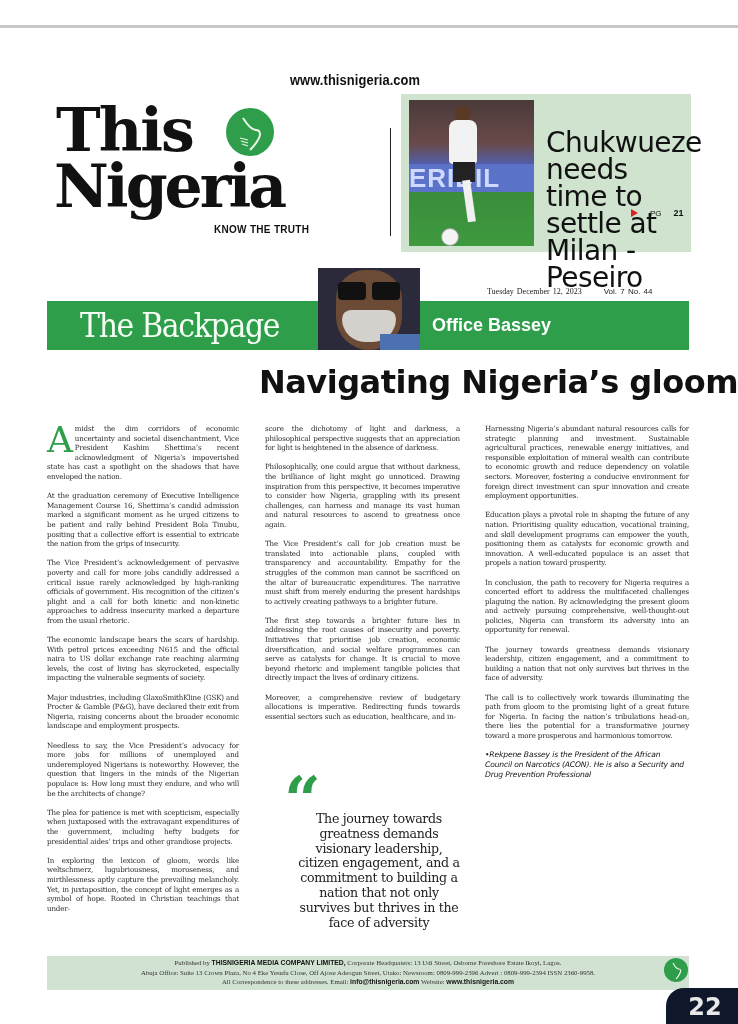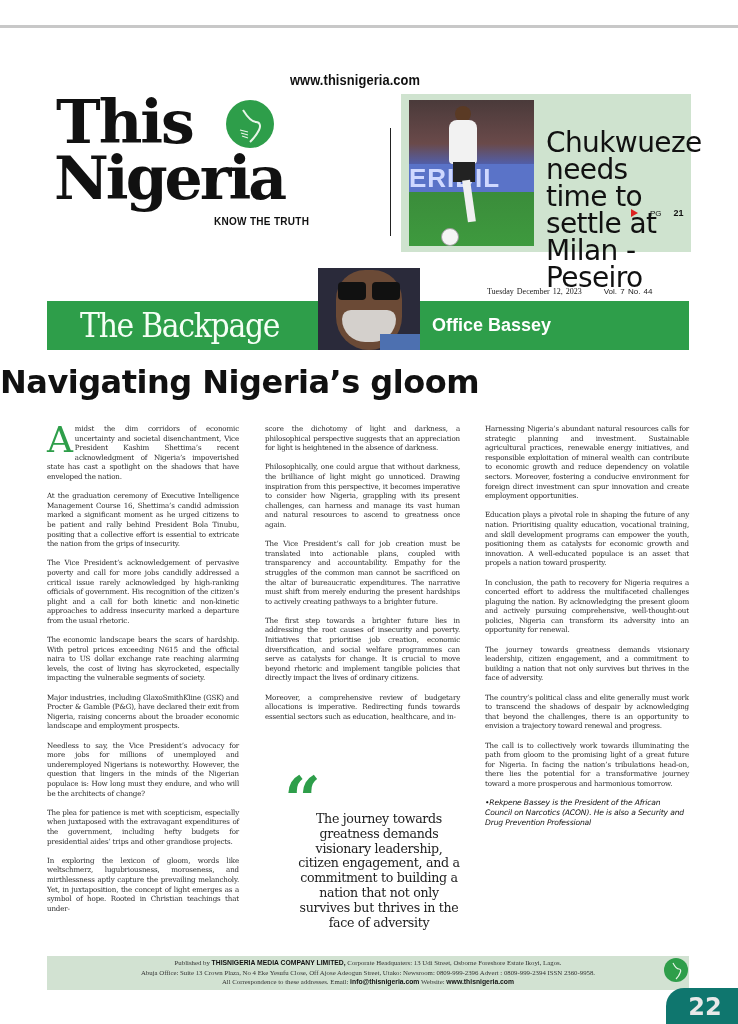--- a/index.html
+++ b/index.html
@@ -3,21 +3,21 @@
 <meta charset="utf-8">
 <style>
   * { box-sizing: border-box; margin: 0; padding: 0; }
   html, body { width: 738px; height: 1024px; background: #fff; overflow: hidden; }
   body { position: relative; font-family: "DejaVu Serif", serif; color: #222; }
 
   .topbar { position: absolute; left: 0; top: 0; width: 738px; height: 28px; background: #fff; border-bottom: 3px solid #c8c8c8; }
 
   .site-url { position: absolute; left: 290px; top: 72px; font-family: "Liberation Sans", sans-serif; font-weight: bold; font-size: 14px; color: #111; letter-spacing: 0.1px; transform: scaleX(0.92); transform-origin: left; }
 
-  .logo { position: absolute; left: 52px; top: 92px; width: 260px; height: 150px; }
+  .logo { position: absolute; left: 52px; top: 100px; width: 260px; height: 150px; }
   .logo-this { position: absolute; left: 4px; top: 0px; font-family: "DejaVu Serif", serif; font-weight: bold; font-size: 60px; line-height: 60px; color: #111; letter-spacing: -2px; }
   .logo-nigeria { position: absolute; left: 2px; top: 56px; font-family: "DejaVu Serif", serif; font-weight: bold; font-size: 60px; line-height: 60px; color: #111; letter-spacing: -3px; }
   .logo-emblem { position: absolute; left: 174px; top: 8px; width: 48px; height: 48px; border-radius: 50%; background: #2e9e4a; }
   .logo-emblem svg { width: 48px; height: 48px; }
   .tagline { position: absolute; left: 162px; top: 124px; font-family: "Liberation Sans", sans-serif; font-weight: bold; font-size: 10px; color: #111; letter-spacing: 0.3px; }
 
   .logo-divider { position: absolute; left: 390px; top: 128px; width: 1px; height: 108px; background: #222; }
 
   .teaser { position: absolute; left: 401px; top: 94px; width: 290px; height: 158px; background: #cfe3cf; }
   .teaser-photo { position: absolute; left: 8px; top: 6px; width: 125px; height: 146px; overflow: hidden; background: linear-gradient(180deg, #4a3a3a 0%, #6a4a4a 30%, #5060b0 45%, #e8eaf0 55%, #3a8a3a 56%, #3e9a3e 100%); }
@@ -37,39 +37,39 @@
   .author-photo { position: absolute; left: 318px; top: 268px; width: 102px; height: 82px; overflow: hidden; background: #2a2a3a; }
   .author-photo .face { position: absolute; left: 18px; top: 2px; width: 66px; height: 80px; border-radius: 30px 30px 34px 34px; background: #6b4a36; }
   .author-photo .beard { position: absolute; left: 24px; top: 42px; width: 54px; height: 32px; border-radius: 10px 10px 26px 26px; background: #d4d0cc; }
   .author-photo .glasses-l { position: absolute; left: 20px; top: 14px; width: 28px; height: 18px; background: #111; border-radius: 4px; }
   .author-photo .glasses-r { position: absolute; left: 54px; top: 14px; width: 28px; height: 18px; background: #111; border-radius: 4px; }
   .author-photo .suit { position: absolute; left: 62px; top: 66px; width: 40px; height: 20px; background: #4d70b0; }
   .author-name { position: absolute; left: 432px; top: 300px; font-family: "Liberation Sans", sans-serif; font-weight: bold; font-size: 18px; line-height: 50px; color: #fff; }
   .dateline { position: absolute; left: 487px; top: 287px; font-family: "Liberation Serif", serif; font-size: 8px; color: #222; word-spacing: 1px; }
   .dateline span { margin-left: 22px; font-family: "Liberation Sans", sans-serif; }
 
-  .headline { position: absolute; left: 0; top: 362px; width: 738px; text-align: left; font-family: "DejaVu Sans", sans-serif; font-size: 32px; line-height: 40px; color: #111; letter-spacing: -0.5px; }
+  .headline { position: absolute; left: 0; top: 362px; width: 738px; text-align: right; font-family: "DejaVu Sans", sans-serif; font-size: 32px; line-height: 40px; color: #111; letter-spacing: -0.5px; }
 
   .col { position: absolute; top: 424px; font-family: "DejaVu Serif", serif; font-size: 7.1px; line-height: 9.6px; color: #2a2a2a; text-align: justify; letter-spacing: -0.15px; }
   .col p { margin-bottom: 9.6px; hyphens: auto; }
   .col1 { left: 47px; width: 192px; }
   .col2 { left: 265px; width: 195px; }
   .col3 { left: 485px; width: 204px; }
   .dropcap { float: left; font-family: "DejaVu Serif", serif; font-size: 36px; line-height: 28px; color: #2e9e4a; margin-right: 2px; margin-top: 2px; }
 
   .pull-quote { position: absolute; left: 280px; top: 770px; width: 185px; height: 180px; }
   .quote-mark { position: absolute; left: 4px; top: 0; font-family: "DejaVu Serif", serif; font-weight: bold; font-size: 64px; line-height: 60px; color: #2e9e4a; }
   .quote-text { position: absolute; left: 14px; top: 42px; width: 170px; text-align: center; font-family: "DejaVu Serif", serif; font-size: 12.6px; line-height: 14.8px; color: #222; letter-spacing: -0.3px; }
 
   .bio { font-family: "DejaVu Sans", sans-serif; font-style: italic; font-size: 7.6px; line-height: 10px; color: #111; text-align: left; }
 
   .footer { position: absolute; left: 47px; top: 956px; width: 642px; height: 34px; background: #d2e2d2; font-family: "Liberation Serif", serif; font-size: 6.8px; line-height: 9.5px; color: #333; text-align: center; padding-top: 2px; }
   .footer b { font-family: "Liberation Sans", sans-serif; color: #111; }
   .footer-emblem { position: absolute; left: 664px; top: 958px; width: 24px; height: 24px; border-radius: 50%; background: #2e9e4a; }
-  .page-number { position: absolute; left: 666px; top: 988px; width: 72px; height: 36px; background: #0f766e; border-radius: 18px 0 0 0; color: #e8e8e8; font-family: "DejaVu Sans", sans-serif; font-weight: bold; font-size: 24px; line-height: 38px; text-align: center; padding-left: 6px; }
+  .page-number { position: absolute; left: 666px; top: 988px; width: 72px; height: 36px; background: #0f172a; border-radius: 18px 0 0 0; color: #e8e8e8; font-family: "DejaVu Sans", sans-serif; font-weight: bold; font-size: 24px; line-height: 38px; text-align: center; padding-left: 6px; }
 </style>
 </head>
 <body>
 
 <div class="topbar"></div>
 
 <div class="site-url">www.thisnigeria.com</div>
 
 <div class="logo">
   <div class="logo-this">This</div>
@@ -141,21 +141,20 @@
 <div class="pull-quote">
   <div class="quote-mark">“</div>
   <div class="quote-text">The journey towards greatness demands visionary leadership, citizen engagement, and a commitment to building a nation that not only survives but thrives in the face of adversity</div>
 </div>
 
 <div class="col col3">
   <p>Harnessing Nigeria’s abundant natural resources calls for strategic planning and investment. Sustainable agricultural practices, renewable energy initiatives, and responsible exploitation of mineral wealth can contribute to economic growth and reduce dependency on volatile sectors. Moreover, fostering a conducive environment for foreign direct investment can spur innovation and create employment opportunities.</p>
   <p>Education plays a pivotal role in shaping the future of any nation. Prioritising quality education, vocational training, and skill development programs can empower the youth, positioning them as catalysts for economic growth and innovation. A well-educated populace is an asset that propels a nation toward prosperity.</p>
   <p>In conclusion, the path to recovery for Nigeria requires a concerted effort to address the multifaceted challenges plaguing the nation. By acknowledging the present gloom and actively pursuing comprehensive, well-thought-out policies, Nigeria can transform its adversity into an opportunity for renewal.</p>
   <p>The journey towards greatness demands visionary leadership, citizen engagement, and a commitment to building a nation that not only survives but thrives in the face of adversity.</p>
-  <p>The country’s political class and elite generally must work to transcend the shadows of despair by acknowledging that beyond the challenges, there is an opportunity to envision a trajectory toward renewal and progress.</p>
   <p>The call is to collectively work towards illuminating the path from gloom to the promising light of a great future for Nigeria. In facing the nation’s tribulations head-on, there lies the potential for a transformative journey toward a more prosperous and harmonious tomorrow.</p>
   <p class="bio">•Rekpene Bassey is the President of the African Council on Narcotics (ACON). He is also a Security and Drug Prevention Professional</p>
 </div>
 
 <div class="footer">
   <div>
     <span>Published by</span>
     <b>THISNIGERIA MEDIA COMPANY LIMITED,</b>
     <span>Corporate Headquaters: 13 Udi Street, Osborne Foreshore Estate Ikoyi, Lagos.</span>
   </div>

